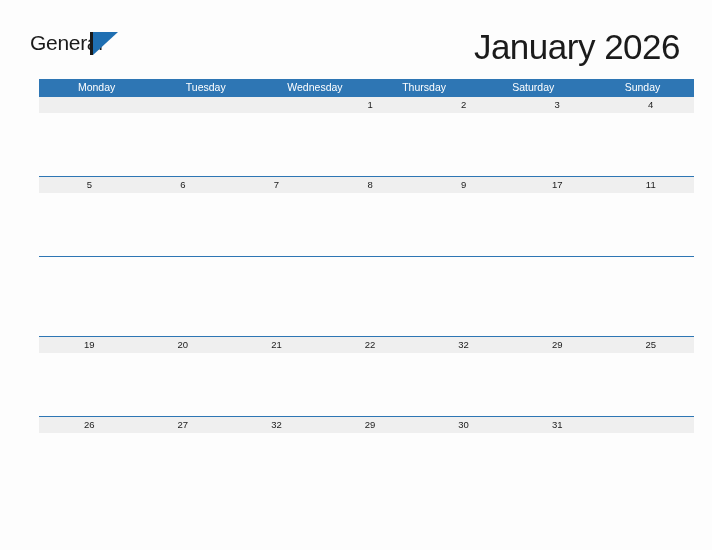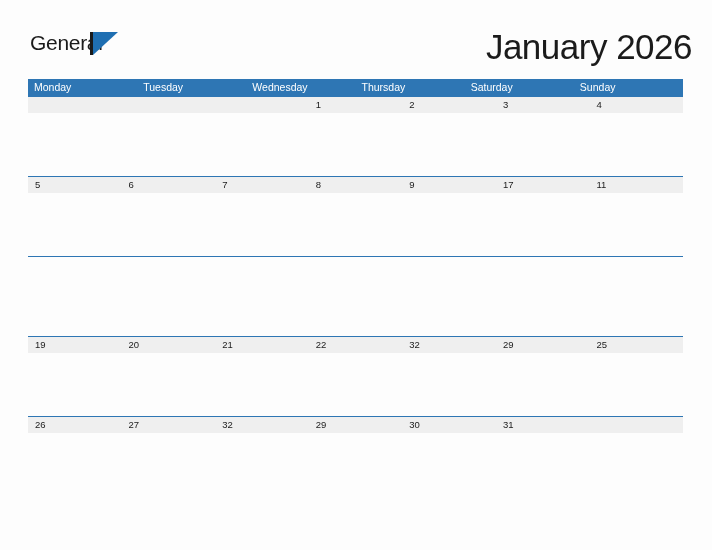--- a/index.html
+++ b/index.html
@@ -76,36 +76,37 @@
     top: 20px;
     font-size: 21px;
     letter-spacing: -0.3px;
     color: #1f6fb2;
     line-height: 24px;
     white-space: nowrap;
     margin-top: 28px;
   }
   .title {
     position: absolute;
-    right: 20px;
+    right: 32px;
     top: 27px;
     font-size: 35px;
     color: #1b1b1b;
     font-family: "Liberation Sans", sans-serif;
     letter-spacing: -0.5px;
     white-space: nowrap;
     text-align: right;
   }
 
   
   .calendar {
     position: absolute;
-    left: 28px;
+    left: 39px;
     top: 79px;
     width: 655px;
+    text-align: center;
   }
   .weekday-row {
     display: flex;
     width: 655px;
     height: 17px;
     background: #2e76b4;
   }
   .weekday {
     flex: 1 1 0;
     color: #ffffff;

